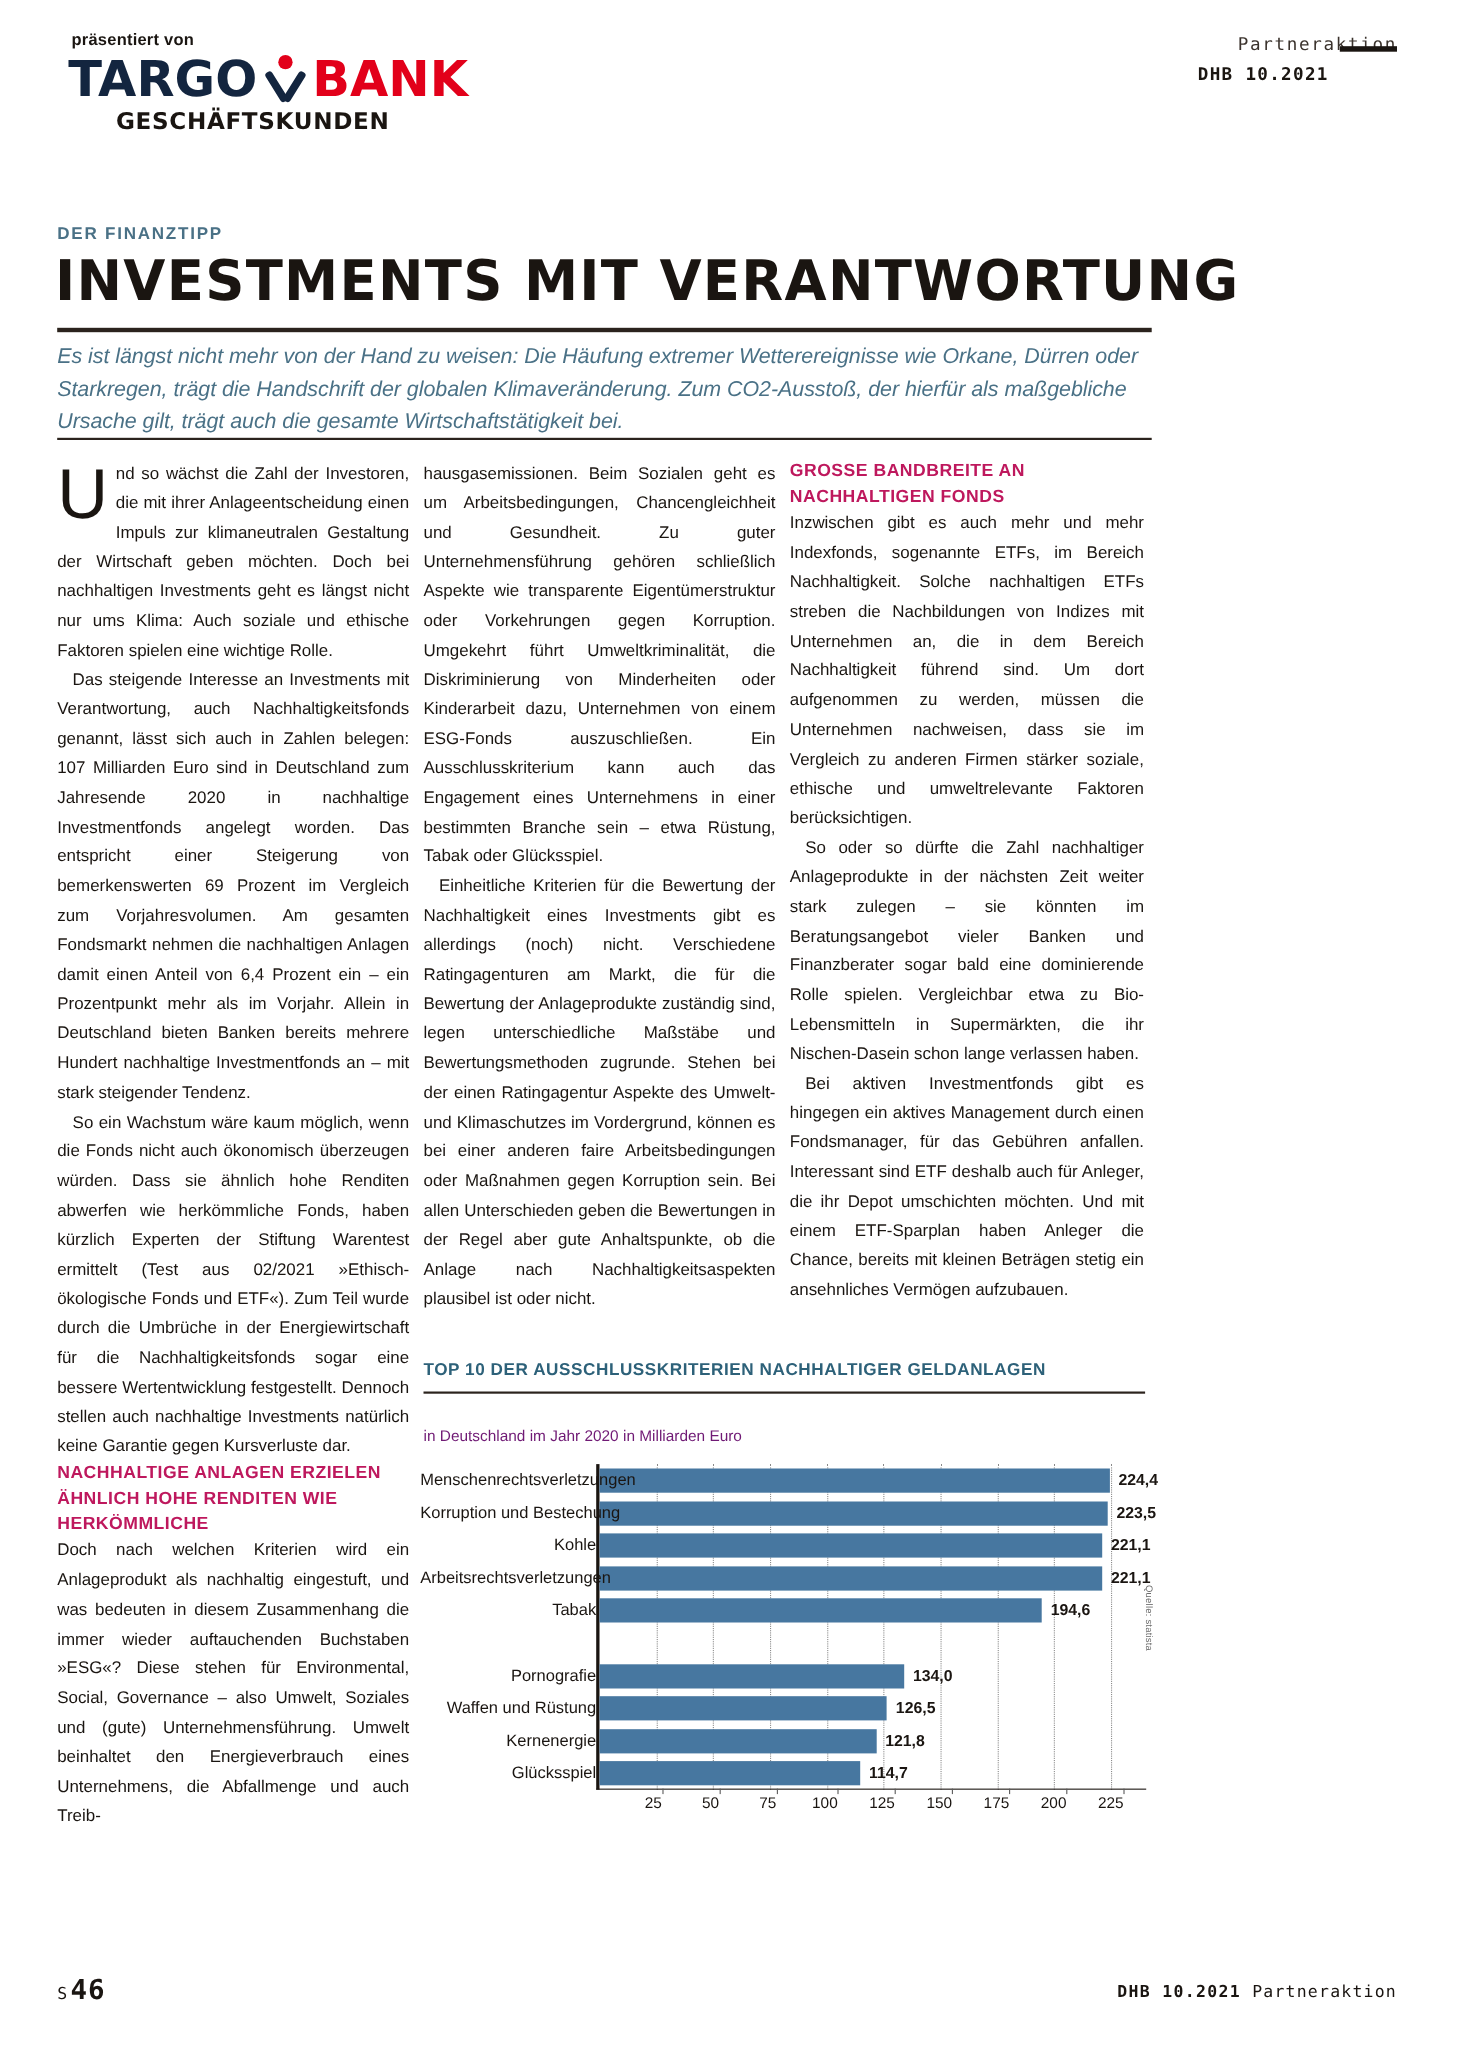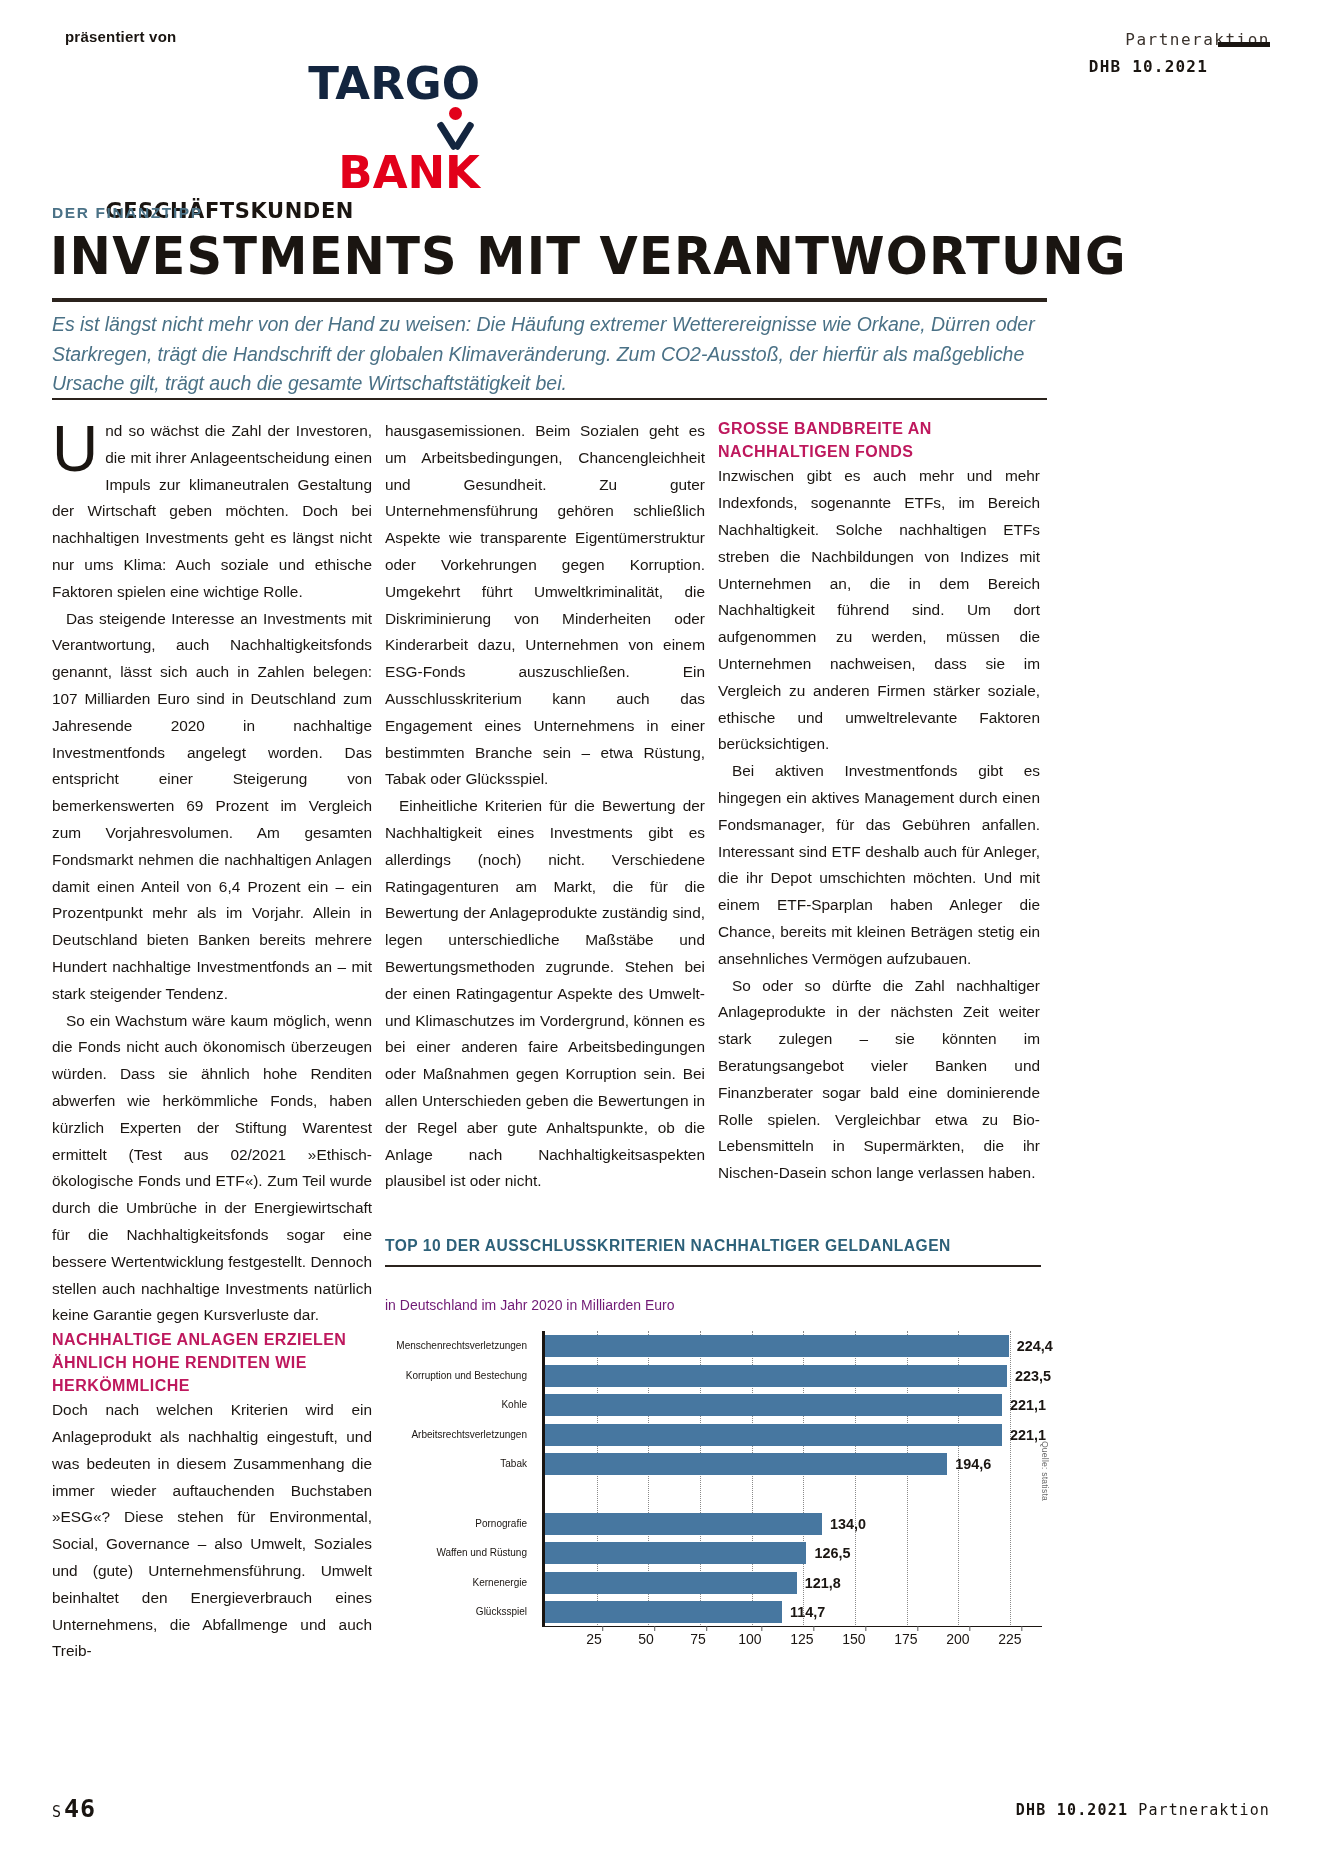--- a/index.html
+++ b/index.html
@@ -39,24 +39,23 @@
   }
   .praesentiert {
     font-size: 15px;
     font-weight: bold;
     letter-spacing: 0.2px;
     color: #1a1511;
     margin-left: 5px;
   }
   .logo-row {
     display: flex;
-    align-items: flex-end;
-    margin-top: 16px;
+    align-items: flex-start;
+    margin-top: 4px;
     margin-left: 2px;
-    flex-direction: column;
   }
   .logo-targo {
     font-size: 45px;
     font-weight: bold;
     letter-spacing: 0px;
     color: #13253f;
     font-family: "DejaVu Sans", sans-serif;
     line-height: 1;
   }
   .logo-mark {
@@ -304,22 +303,22 @@
     font-weight: bold;
     color: #1a1511;
     margin-left: 8px;
     white-space: nowrap;
   }
   .cat-label {
     position: absolute;
     right: 100%;
     text-align: right;
     width: 160px;
-    padding-right: 18px;
-    font-size: 10px;
+    padding-right: 3px;
+    font-size: 15px;
     color: #1a1511;
     line-height: 22px;
     white-space: nowrap;
   }
   .xticks {
     position: absolute;
     left: 157px;
     right: 0;
     top: 300px;
     height: 26px;
@@ -437,22 +436,22 @@
   </div>
 
   <div class="col col2">
     <p>hausgasemissionen. Beim Sozialen geht es um Arbeitsbedingungen, Chancengleichheit und Gesundheit. Zu guter Unternehmensführung gehören schließlich Aspekte wie transparente Eigentümerstruktur oder Vorkehrungen gegen Korruption. Umgekehrt führt Umweltkriminalität, die Diskriminierung von Minderheiten oder Kinderarbeit dazu, Unternehmen von einem ESG-Fonds auszuschließen. Ein Ausschlusskriterium kann auch das Engagement eines Unternehmens in einer bestimmten Branche sein – etwa Rüstung, Tabak oder Glücksspiel.</p>
     <p>Einheitliche Kriterien für die Bewertung der Nachhaltigkeit eines Investments gibt es allerdings (noch) nicht. Verschiedene Ratingagenturen am Markt, die für die Bewertung der Anlageprodukte zuständig sind, legen unterschiedliche Maßstäbe und Bewertungsmethoden zugrunde. Stehen bei der einen Ratingagentur Aspekte des Umwelt- und Klimaschutzes im Vordergrund, können es bei einer anderen faire Arbeitsbedingungen oder Maßnahmen gegen Korruption sein. Bei allen Unterschieden geben die Bewertungen in der Regel aber gute Anhaltspunkte, ob die Anlage nach Nachhaltigkeitsaspekten plausibel ist oder nicht.</p>
   </div>
 
   <div class="col col3">
     <p class="subhead">GROSSE BANDBREITE AN NACHHALTIGEN FONDS</p>
     <p style="text-indent:0">Inzwischen gibt es auch mehr und mehr Indexfonds, sogenannte ETFs, im Bereich Nachhaltigkeit. Solche nachhaltigen ETFs streben die Nachbildungen von Indizes mit Unternehmen an, die in dem Bereich Nachhaltigkeit führend sind. Um dort aufgenommen zu werden, müssen die Unternehmen nachweisen, dass sie im Vergleich zu anderen Firmen stärker soziale, ethische und umweltrelevante Faktoren berücksichtigen.</p>
+    <p>So oder so dürfte die Zahl nachhaltiger Anlageprodukte in der nächsten Zeit weiter stark zulegen – sie könnten im Beratungsangebot vieler Banken und Finanzberater sogar bald eine dominierende Rolle spielen. Vergleichbar etwa zu Bio-Lebensmitteln in Supermärkten, die ihr Nischen-Dasein schon lange verlassen haben.</p>
     <p>Bei aktiven Investmentfonds gibt es hingegen ein aktives Management durch einen Fondsmanager, für das Gebühren anfallen. Interessant sind ETF deshalb auch für Anleger, die ihr Depot umschichten möchten. Und mit einem ETF-Sparplan haben Anleger die Chance, bereits mit kleinen Beträgen stetig ein ansehnliches Vermögen aufzubauen.</p>
-    <p>So oder so dürfte die Zahl nachhaltiger Anlageprodukte in der nächsten Zeit weiter stark zulegen – sie könnten im Beratungsangebot vieler Banken und Finanzberater sogar bald eine dominierende Rolle spielen. Vergleichbar etwa zu Bio-Lebensmitteln in Supermärkten, die ihr Nischen-Dasein schon lange verlassen haben.</p>
   </div>
 
   <div class="chart-panel">
     <div class="chart-title">TOP 10 DER AUSSCHLUSSKRITERIEN NACHHALTIGER GELDANLAGEN</div>
     <div class="chart-rule"></div>
     <div class="chart-subtitle">in Deutschland im Jahr 2020 in Milliarden Euro</div>
 
     <div class="chart-area">
       <div class="plot">
         <div id="gridlines">

